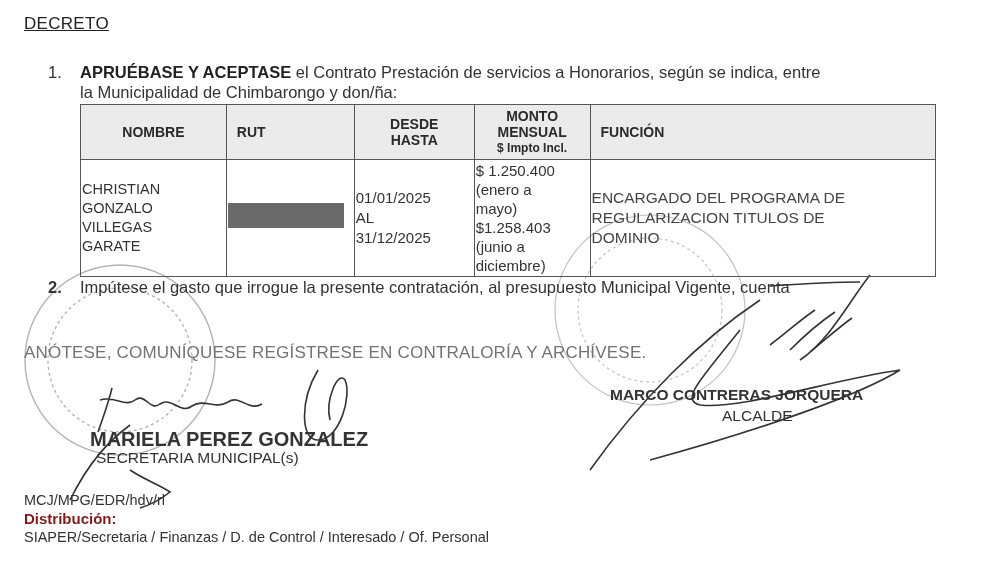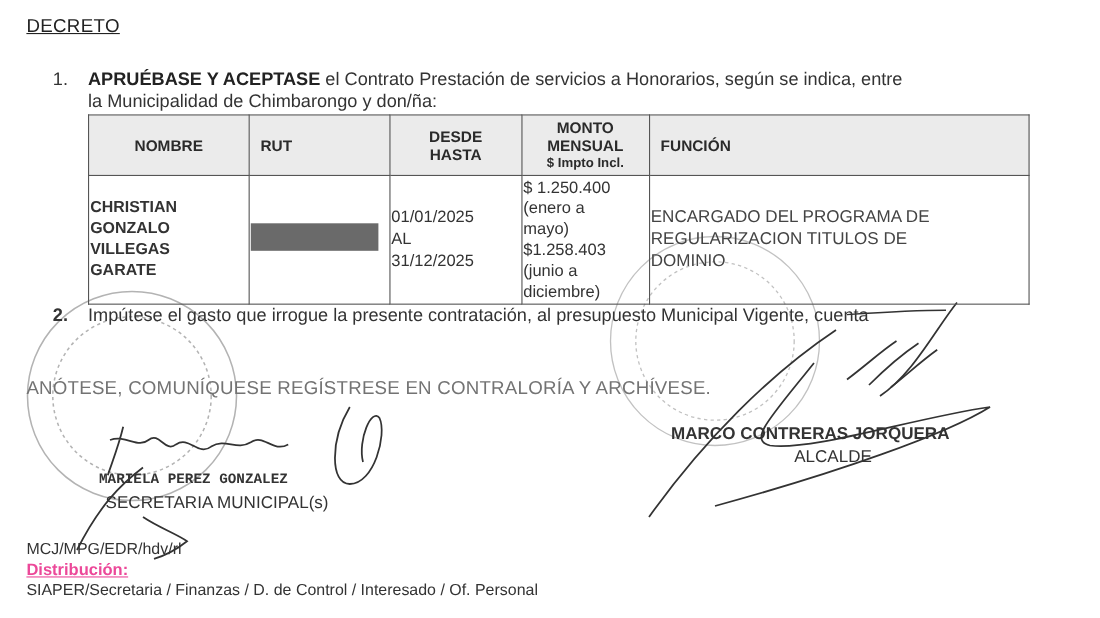--- a/index.html
+++ b/index.html
@@ -17,33 +17,33 @@
     position:absolute; left:80px; top:104px; width:856px; border-collapse:collapse;
     font-size:15px; color:#333;
   }
   table.grid td, table.grid th { border:1px solid #555; }
   table.grid th {
     background:#ebebeb; font-weight:bold; font-size:14px; color:#2a2a2a; height:52px; line-height:16px;
   }
   table.grid th.left { text-align:left; padding-left:10px; }
   table.grid th .small { font-size:12px; }
   table.grid td { text-align:left; height:112px; line-height:20px; vertical-align:middle; }
-  table.grid td.name { font-weight:bold; font-size:14.5px; color:#333; line-height:19px; }
+  table.grid td.name { font-weight:normal; font-size:14.5px; color:#333; line-height:19px; }
   table.grid td.func { color:#444; font-size:15.5px; line-height:20px; }
   .redact { display:inline-block; width:116px; height:25px; background:#6a6a6a; }
   .p2 { left:48px; top:277px; font-size:16.5px; color:#333; line-height:20px; width:900px; }
   .p2 .num { display:inline-block; width:32px; font-weight:bold; }
   .p2 .l2 { padding-left:32px; display:block; }
   .anot { left:24px; top:343px; font-size:17px; color:#737373; letter-spacing:0.2px; }
-  .sig-left-name { left:90px; top:428px; font-size:13px; font-weight:bold; color:#333;font-family:Liberation Mono, monospace; }
+  .sig-left-name { left:90px; top:428px; font-size:20px; font-weight:bold; color:#333; }
   .sig-left-role { left:96px; top:449px; font-size:15.5px; color:#333; }
   .sig-right-name { left:610px; top:386px; font-size:15.5px; font-weight:bold; color:#333; }
   .sig-right-role { left:722px; top:407px; font-size:15.5px; color:#333; }
   .initials { left:24px; top:492px; font-size:14.5px; color:#333; }
-  .dist-label { left:24px; top:510px; font-size:15px; font-weight:bold; text-decoration:underline; color:#ec4899;text-align:right; }
+  .dist-label { left:24px; top:510px; font-size:15px; font-weight:bold; color:#7f1d1d;text-align:right; }
   .dist-list { left:24px; top:529px; font-size:14.5px; color:#333; }
   svg.ink { position:absolute; left:0; top:0; pointer-events:none; }
 </style>
 </head>
 <body>
 
 <svg class="ink" width="1000" height="562">
 
   <g stroke="#9a9a9a" fill="none" stroke-width="1.4" opacity="0.75">
     <circle cx="120" cy="360" r="95"></circle>

